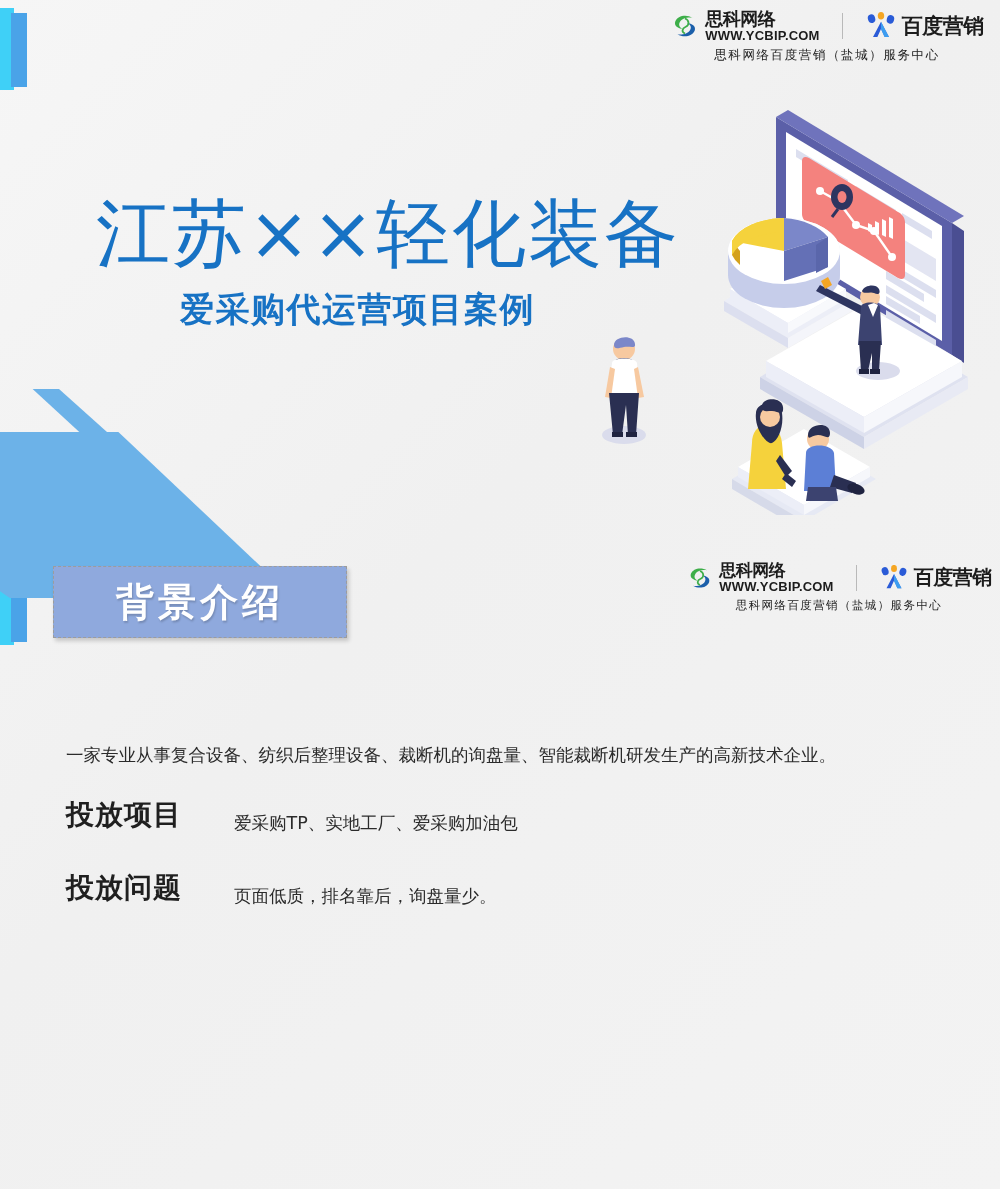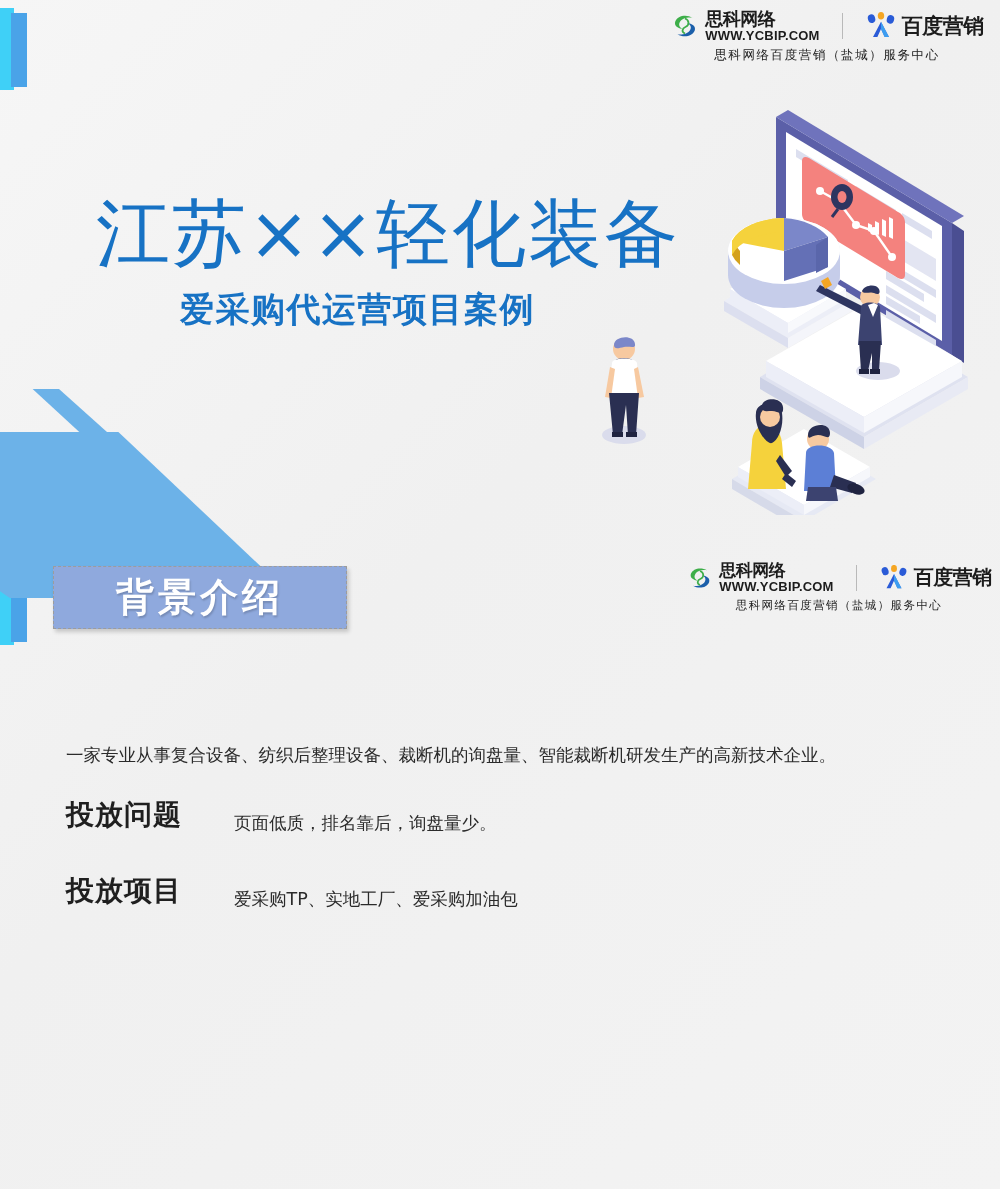--- a/index.html
+++ b/index.html
@@ -127,21 +127,21 @@
     color: #1772c4;
     letter-spacing: 1.5px;
     line-height: 1;
     font-family: "DejaVu Sans", sans-serif;
     white-space: nowrap;
   }
 
   
   .section-tab {
     position: absolute; left: 53px; top: 566px;
-    width: 294px; height: 63px;
+    width: 294px; height: 72px;
     background: #8fa9dd;
     border: 1px dashed #9c9c9c;
     display: flex; align-items: center; justify-content: center;
     box-shadow: 2px 3px 4px rgba(0,0,0,0.18);
   }
   .section-tab-text {
     font-size: 38px; font-weight: bold; color: #ffffff;
     letter-spacing: 4px;
     font-family: "DejaVu Sans", sans-serif;
     text-shadow: 1px 2px 2px rgba(0,0,0,0.18);
@@ -387,23 +387,23 @@
   </div>
 
   <div class="section-tab">
     <span class="section-tab-text">背景介绍</span>
   </div>
 
   <div class="content">
     <div class="row r1">
       <div class="row-text">一家专业从事复合设备、纺织后整理设备、裁断机的询盘量、智能裁断机研发生产的高新技术企业。</div>
     </div>
+    <div class="row r3">
+      <div class="row-label">投放项目</div>
+      <div class="row-text">爱采购TP、实地工厂、爱采购加油包</div>
+    </div>
     <div class="row r4">
       <div class="row-label">投放问题</div>
       <div class="row-text">页面低质，排名靠后，询盘量少。</div>
     </div>
-    <div class="row r3">
-      <div class="row-label">投放项目</div>
-      <div class="row-text">爱采购TP、实地工厂、爱采购加油包</div>
-    </div>
   </div>
 
 </div>
 
 </body></html>

